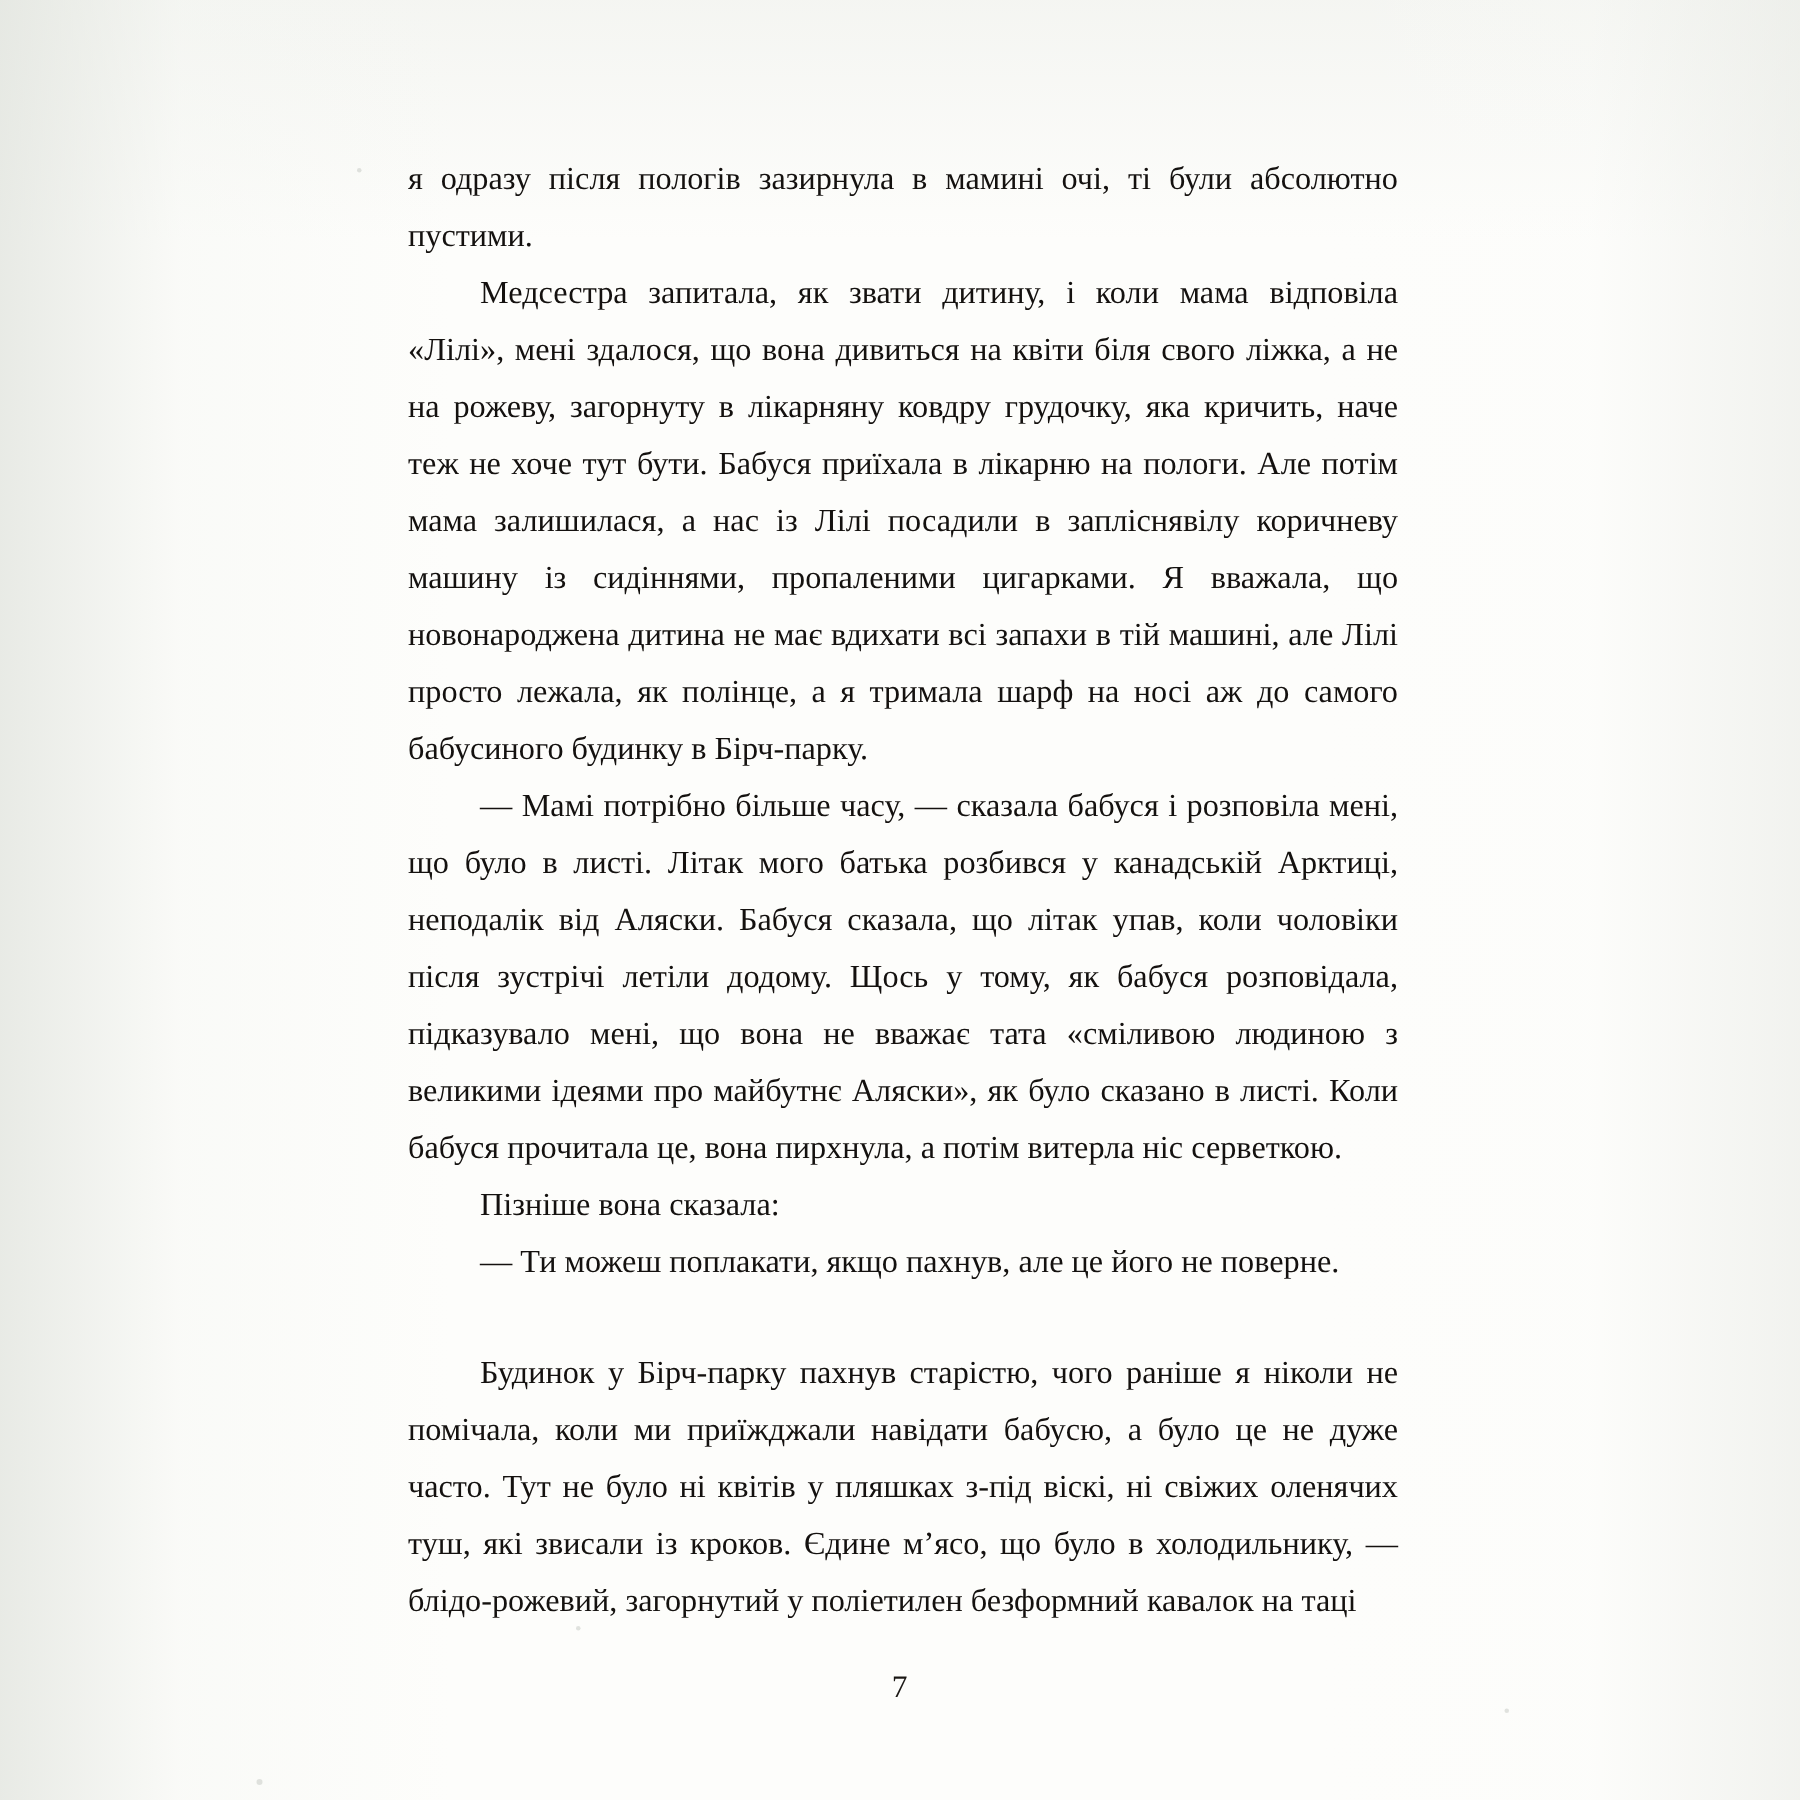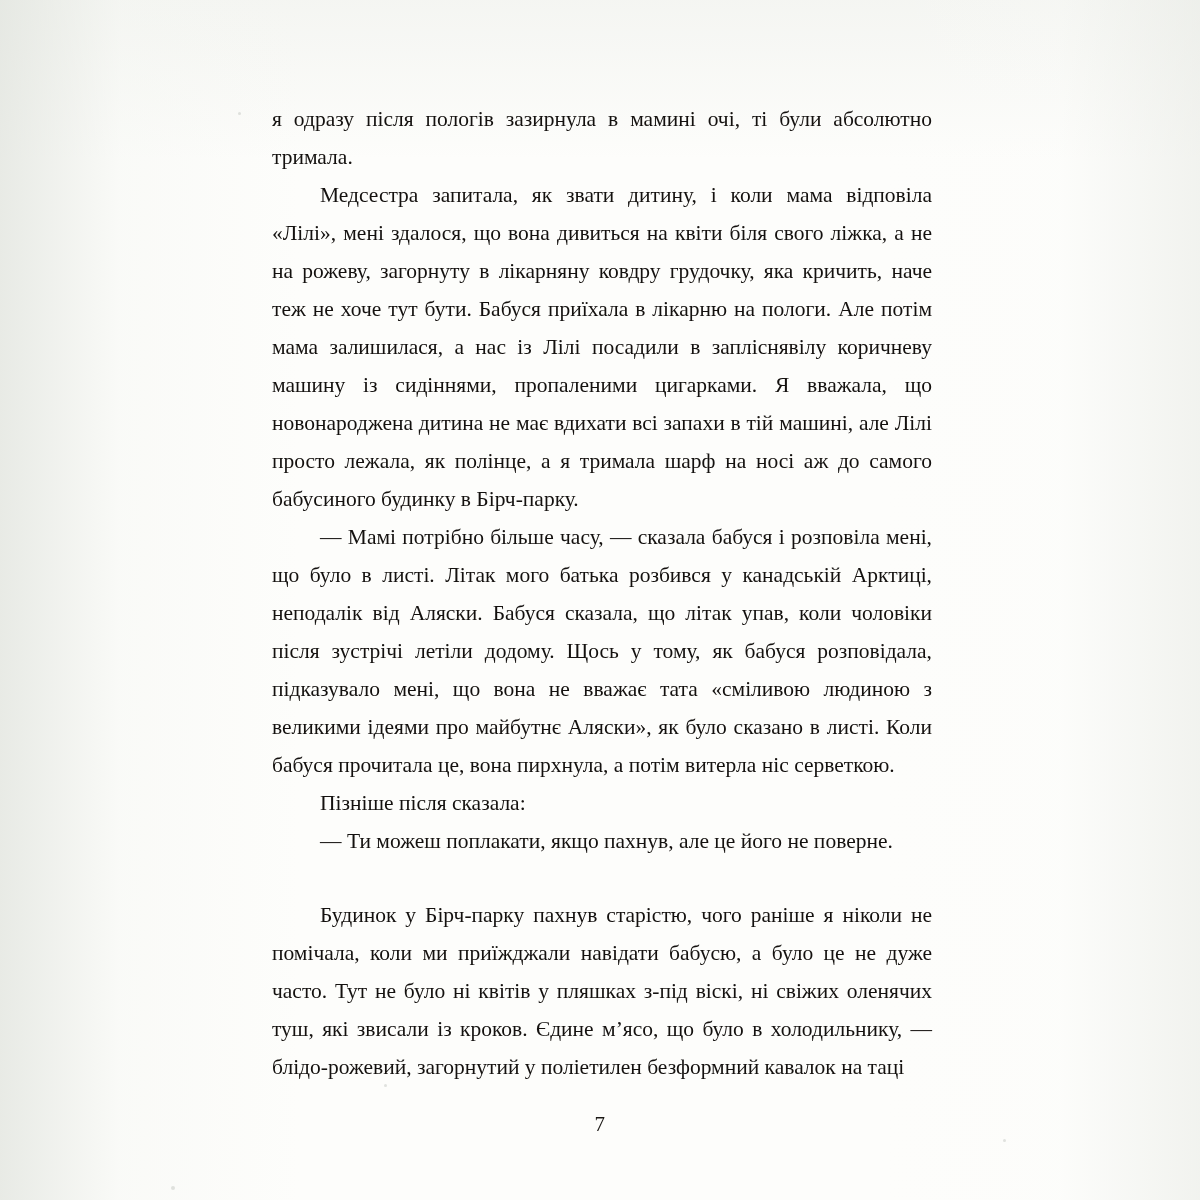--- a/index.html
+++ b/index.html
@@ -77,22 +77,22 @@
 <body>
 
 <div class="page">
 
   <div class="speck" style="left:238px;top:112px;width:3px;height:3px;"></div>
   <div class="speck" style="left:384px;top:1084px;width:3px;height:3px;"></div>
   <div class="speck" style="left:171px;top:1186px;width:4px;height:4px;"></div>
   <div class="speck" style="left:1003px;top:1139px;width:3px;height:3px;"></div>
 
   <div class="text-column">
-    <p class="no-indent">я одразу після пологів зазирнула в мамині очі, ті були абсолютно тримала.</p>
+    <p class="no-indent">я одразу після пологів зазирнула в мамині очі, ті були абсолютно пустими.</p>
     <p>Медсестра запитала, як звати дитину, і коли мама відповіла «Лілі», мені здалося, що вона дивиться на квіти біля свого ліжка, а не на рожеву, загорнуту в лікарняну ковдру грудочку, яка кричить, наче теж не хоче тут бути. Бабуся приїхала в лікарню на пологи. Але потім мама залишилася, а нас із Лілі посадили в запліснявілу коричневу машину із сидіннями, пропаленими цигарками. Я вважала, що новонароджена дитина не має вдихати всі запахи в тій машині, але Лілі просто лежала, як полінце, а я тримала шарф на носі аж до самого бабусиного будинку в Бірч-парку.</p>
     <p>— Мамі потрібно більше часу, — сказала бабуся і розповіла мені, що було в листі. Літак мого батька розбився у канадській Арктиці, неподалік від Аляски. Бабуся сказала, що літак упав, коли чоловіки після зустрічі летіли додому. Щось у тому, як бабуся розповідала, підказувало мені, що вона не вважає тата «сміливою людиною з великими ідеями про майбутнє Аляски», як було сказано в листі. Коли бабуся прочитала це, вона пирхнула, а потім витерла ніс серветкою.</p>
-    <p>Пізніше після сказала:</p>
+    <p>Пізніше вона сказала:</p>
     <p>— Ти можеш поплакати, якщо пахнув, але це його не поверне.</p>
     <p class="gap-before">Будинок у Бірч-парку пахнув старістю, чого раніше я ніколи не помічала, коли ми приїжджали навідати бабусю, а було це не дуже часто. Тут не було ні квітів у пляшках з-під віскі, ні свіжих оленячих туш, які звисали із кроков. Єдине м’ясо, що було в холодильнику, — блідо-рожевий, загорнутий у поліетилен безформний кавалок на таці</p>
   </div>
 
   <div class="folio">7</div>
 </div>
 
 </body></html>

